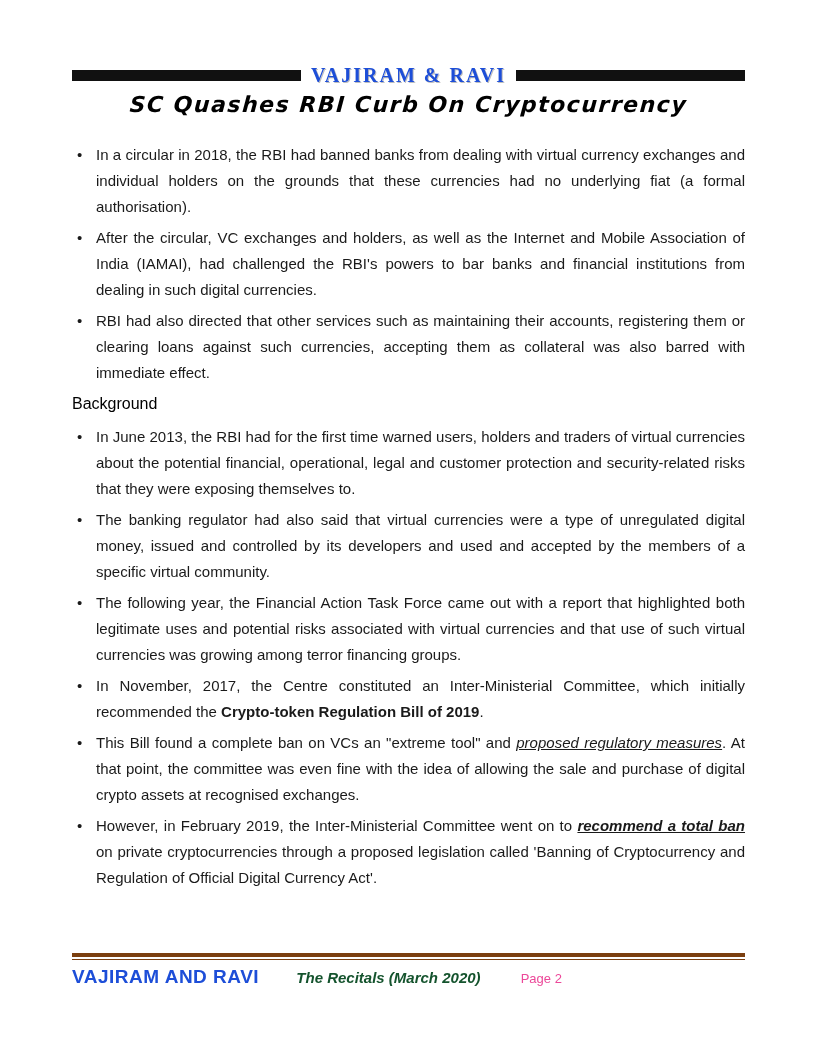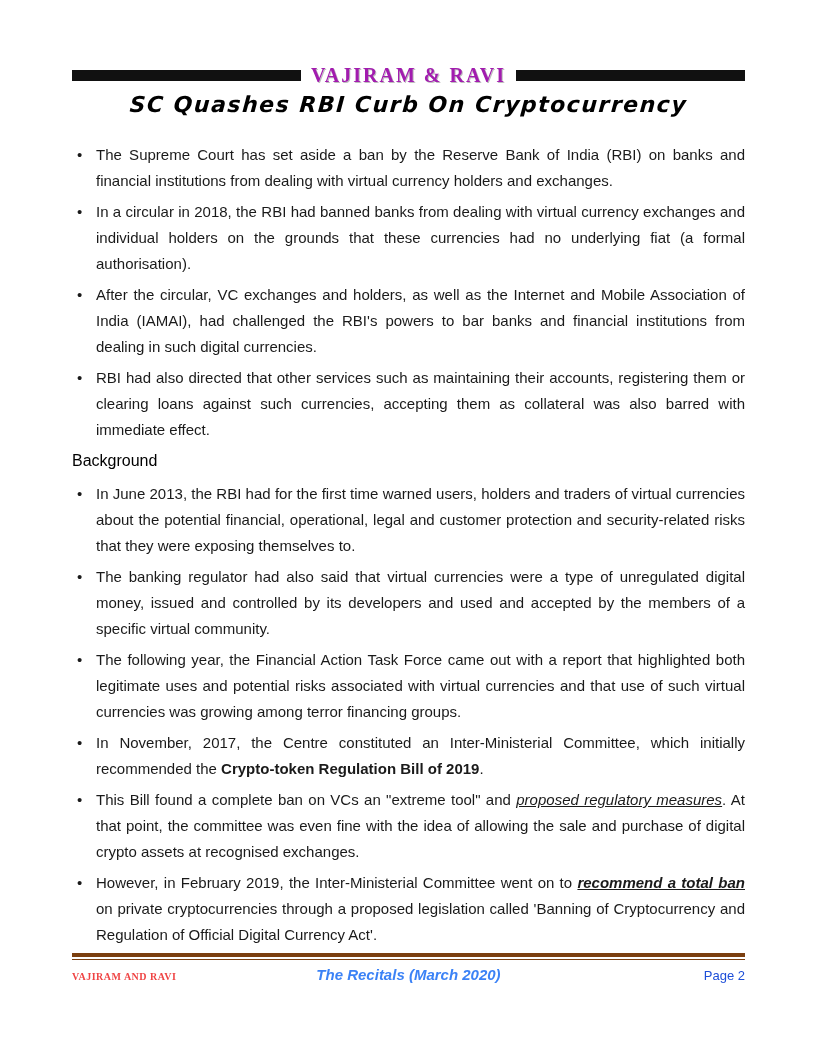--- a/index.html
+++ b/index.html
@@ -26,21 +26,21 @@
   }
   .logo-bar{
     flex:1;height:11px;background:var(--bar-black);
   }
   .logo-text{
     margin:0 10px;
     font-family:"Liberation Serif", serif;
     font-weight:bold;
     font-size:20px;
     letter-spacing:2px;
-    color:#a21caf;
+    color:#1d4ed8;
     white-space:nowrap;
     text-shadow:1px 1px 0 #bdbdbd;
   }
   .doc-title{
     margin:5px 0 0 0;
     text-align:center;
     font-family:"DejaVu Sans", sans-serif;
     font-style:italic;
     font-weight:bold;
     font-size:22px;
@@ -92,56 +92,53 @@
     border-bottom:1px solid var(--rule-brown);
   }
   .footer-row{
     display:flex;
     align-items:baseline;
     margin-top:6px;
   }
   .footer-left{
     flex:1;
     font-weight:bold;
-    font-size:10px;
+    font-size:19px;
     letter-spacing:0.5px;
-    color:#ef4444;
-    font-family:Liberation Serif, serif;
+    color:#1d4ed8;
   }
   .footer-center{
     flex:1;
-    text-align:center;
     font-weight:bold;
     font-style:italic;
     font-size:15px;
-    color:#3b82f6;
+    color:#14532d;
     white-space:nowrap;
   }
   .footer-right{
     flex:1;
-    text-align:right;
+    text-align:left;
     font-size:13px;
-    color:#1d4ed8;
+    color:#ec4899;
   }
 </style>
 </head>
 <body>
 
 <div class="page">
 
   <div class="logo-row">
     <span class="logo-bar"></span>
     <span class="logo-text">VAJIRAM &amp; RAVI</span>
     <span class="logo-bar"></span>
   </div>
 
   <h1 class="doc-title">SC Quashes RBI Curb On Cryptocurrency</h1>
 
   <ul class="bullet-list">
-      <li><span class="seg-normal">The Supreme Court has set aside a ban by the Reserve Bank of India (RBI) on banks and financial institutions from dealing with virtual currency holders and exchanges.</span></li>
       <li><span class="seg-normal">In a circular in 2018, the RBI had banned banks from dealing with virtual currency exchanges and individual holders on the grounds that these currencies had no underlying fiat (a formal authorisation).</span></li>
       <li><span class="seg-normal">After the circular, VC exchanges and holders, as well as the Internet and Mobile Association of India (IAMAI), had challenged the RBI's powers to bar banks and financial institutions from dealing in such digital currencies.</span></li>
       <li><span class="seg-normal">RBI had also directed that other services such as maintaining their accounts, registering them or clearing loans against such currencies, accepting them as collateral was also barred with immediate effect.</span></li>
     </ul>
 
   <h2 class="section-heading">Background</h2>
 
   <ul class="bullet-list after-heading">
       <li><span class="seg-normal">In June 2013, the RBI had for the first time warned users, holders and traders of virtual currencies about the potential financial, operational, legal and customer protection and security-related risks that they were exposing themselves to.</span></li>
       <li><span class="seg-normal">The banking regulator had also said that virtual currencies were a type of unregulated digital money, issued and controlled by its developers and used and accepted by the members of a specific virtual community.</span></li>

